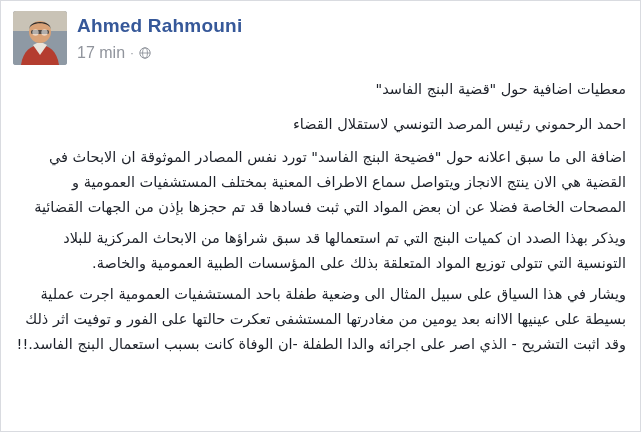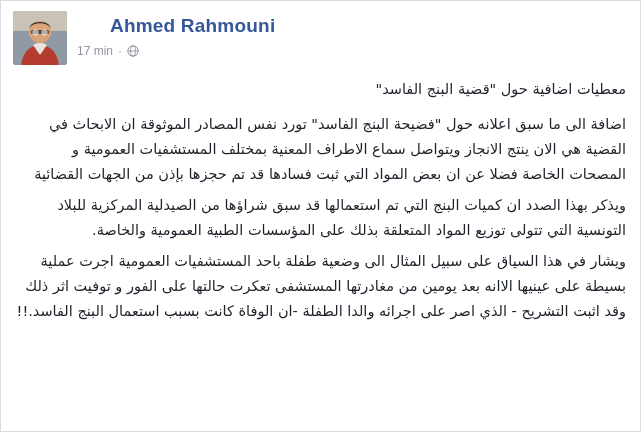--- a/index.html
+++ b/index.html
@@ -42,32 +42,31 @@
     display: flex;
     flex-direction: column;
     justify-content: flex-start;
   }
   .author-name {
     font-size: 19px;
     color: #365899;
     font-weight: bold;
     line-height: 22px;
     letter-spacing: 0.2px;
-    margin-left: 33px;
   }
   .meta-row {
     display: flex;
     align-items: center;
     margin-top: 7px;
     font-size: 12px;
     color: #90949c;
   }
   .timestamp {
     color: #90949c;
-    font-size: 12px;
+    font-size: 16px;
   }
   .meta-dot {
     margin: 0 5px;
     color: #90949c;
     font-size: 12px;
   }
   .globe-icon {
     display: inline-block;
     line-height: 0;
   }
@@ -121,18 +120,19 @@
             <ellipse cx="6" cy="6" rx="2.4" ry="5.2" fill="none" stroke="#90949c" stroke-width="0.9"></ellipse>
             <line x1="0.9" y1="6" x2="11.1" y2="6" stroke="#90949c" stroke-width="0.9"></line>
           </svg>
         </span>
       </div>
     </div>
   </div>
 
   <div class="post-body">
     <p class="first">معطيات اضافية حول "قضية البنج الفاسد"</p>
+    <p class="tight">احمد الرحموني رئيس المرصد التونسي لاستقلال القضاء</p>
     <p>اضافة الى ما سبق اعلانه حول "فضيحة البنج الفاسد" تورد نفس المصادر الموثوقة ان الابحاث في القضية هي الان ينتج الانجاز ويتواصل سماع الاطراف المعنية بمختلف المستشفيات العمومية و المصحات الخاصة فضلا عن ان بعض المواد التي ثبت فسادها قد تم حجزها بإذن من الجهات القضائية</p>
-    <p>ويذكر بهذا الصدد ان كميات البنج التي تم استعمالها قد سبق شراؤها من الصيدلية المركزية للبلاد التونسية التي تتولى توزيع المواد المتعلقة بذلك على المؤسسات الطبية العمومية والخاصة.</p>
+    <p>ويذكر بهذا الصدد ان كميات البنج التي تم استعمالها قد سبق شراؤها من الابحاث المركزية للبلاد التونسية التي تتولى توزيع المواد المتعلقة بذلك على المؤسسات الطبية العمومية والخاصة.</p>
     <p>ويشار في هذا السياق على سبيل المثال الى وضعية طفلة باحد المستشفيات العمومية اجرت عملية بسيطة على عينيها الاانه بعد يومين من مغادرتها المستشفى تعكرت حالتها على الفور و توفيت اثر ذلك وقد اثبت التشريح - الذي اصر على اجرائه والدا الطفلة -ان الوفاة كانت بسبب استعمال البنج الفاسد.!!</p>
   </div>
 
 </div>
 
 </body></html>

